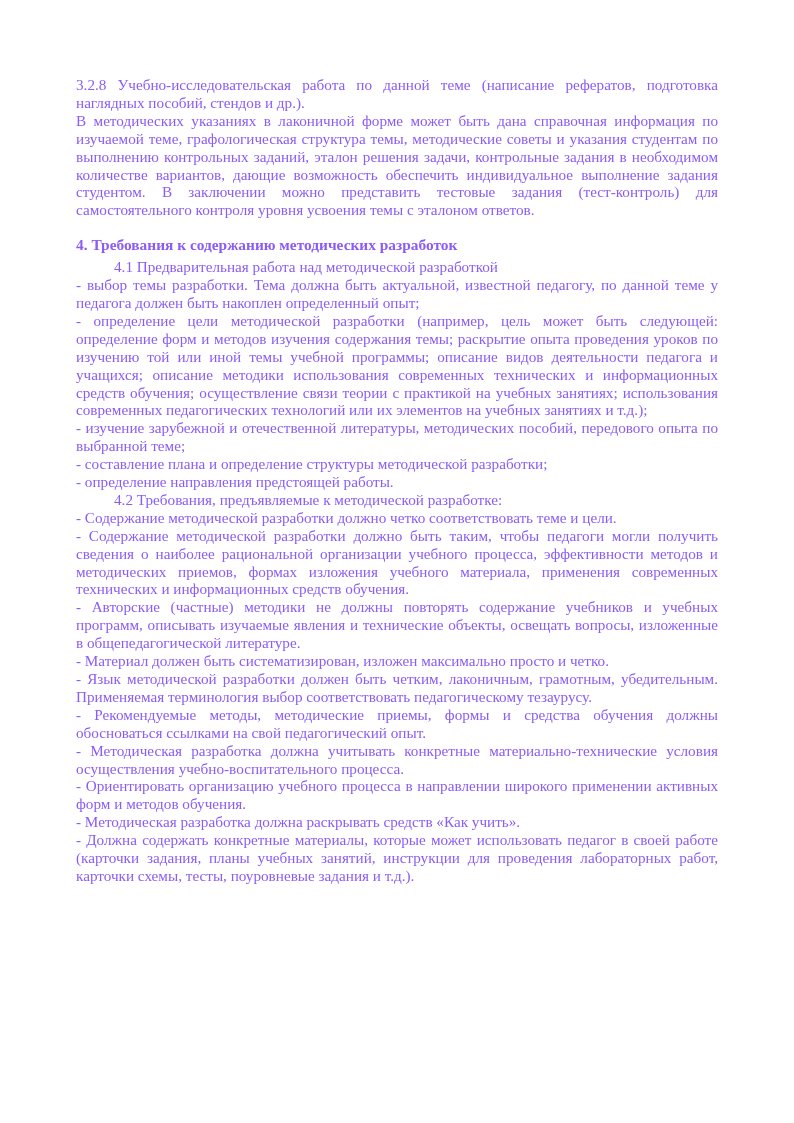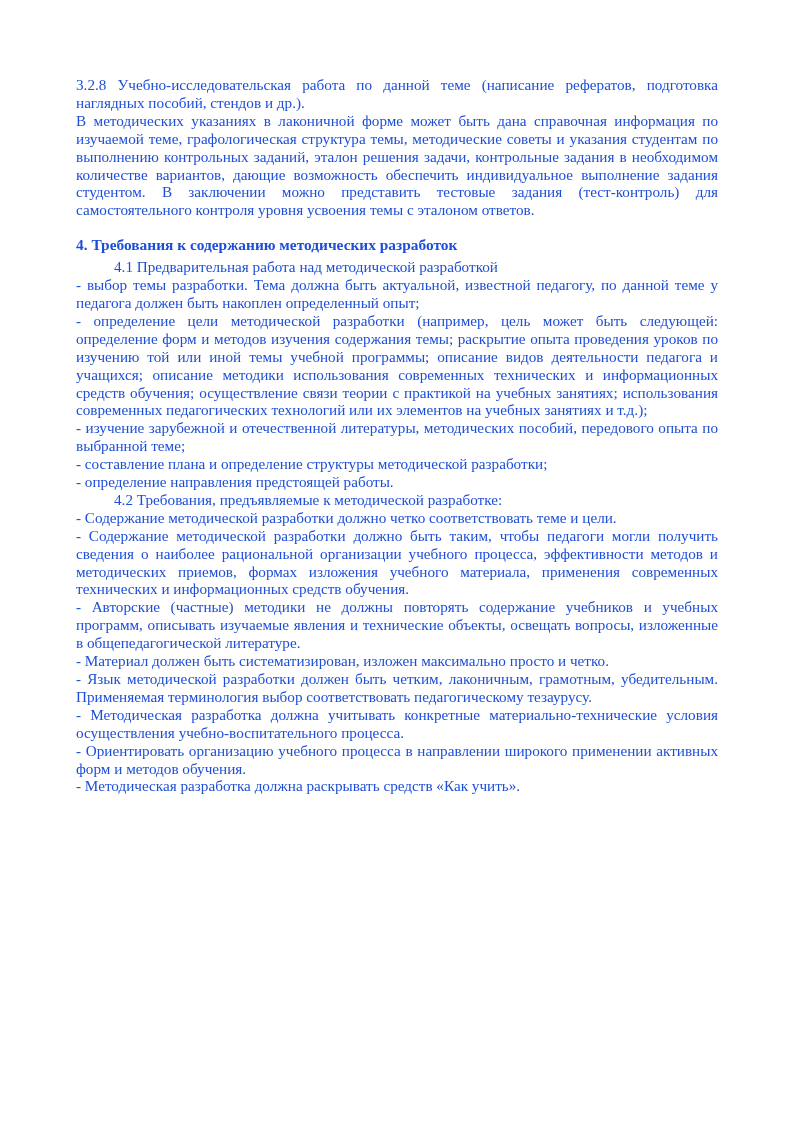--- a/index.html
+++ b/index.html
@@ -5,21 +5,21 @@
   html, body { margin: 0; padding: 0; background: #ffffff; }
   body { width: 794px; height: 1123px; position: relative; overflow: hidden; }
   .page {
     position: absolute;
     left: 76px;
     top: 76px;
     width: 642px;
     font-family: "Liberation Serif", "DejaVu Serif", serif;
     font-size: 15.2px;
     line-height: 17.9px;
-    color: #1d4ed8;
+    color: #8b5cf6;
   }
   .p { margin: 0; text-align: justify; text-align-last: left; }
   .heading {
     margin: 17px 0 4px 0;
     text-align: center;
     font-weight: bold;
     font-size: 15.4px;
   }
   .indent { text-indent: 38px; text-align: center; }
 </style>
@@ -38,16 +38,18 @@
   <p class="p">- изучение зарубежной и отечественной литературы, методических пособий, передового опыта по выбранной теме;</p>
   <p class="p">- составление плана и определение структуры методической разработки;</p>
   <p class="p">- определение направления предстоящей работы.</p>
 
   <p class="p indent">4.2 Требования, предъявляемые к методической разработке:</p>
   <p class="p">- Содержание методической разработки должно четко соответствовать теме и цели.</p>
   <p class="p">- Содержание методической разработки должно быть таким, чтобы педагоги могли получить сведения о наиболее рациональной организации учебного процесса, эффективности методов и методических приемов, формах изложения учебного материала, применения современных технических и информационных средств обучения.</p>
   <p class="p">- Авторские (частные) методики не должны повторять содержание учебников и учебных программ, описывать изучаемые явления и технические объекты, освещать вопросы, изложенные в общепедагогической литературе.</p>
   <p class="p">- Материал должен быть систематизирован, изложен максимально просто и четко.</p>
   <p class="p">- Язык методической разработки должен быть четким, лаконичным, грамотным, убедительным. Применяемая терминология выбор соответствовать педагогическому тезаурусу.</p>
+  <p class="p">- Рекомендуемые методы, методические приемы, формы и средства обучения должны обосноваться ссылками на свой педагогический опыт.</p>
   <p class="p">- Методическая разработка должна учитывать конкретные материально-технические условия осуществления учебно-воспитательного процесса.</p>
   <p class="p">- Ориентировать организацию учебного процесса в направлении широкого применении активных форм и методов обучения.</p>
   <p class="p">- Методическая разработка должна раскрывать средств «Как учить».</p>
+  <p class="p">- Должна содержать конкретные материалы, которые может использовать педагог в своей работе (карточки задания, планы учебных занятий, инструкции для проведения лабораторных работ, карточки схемы, тесты, поуровневые задания и т.д.).</p>
 </div>
 
 </body></html>

